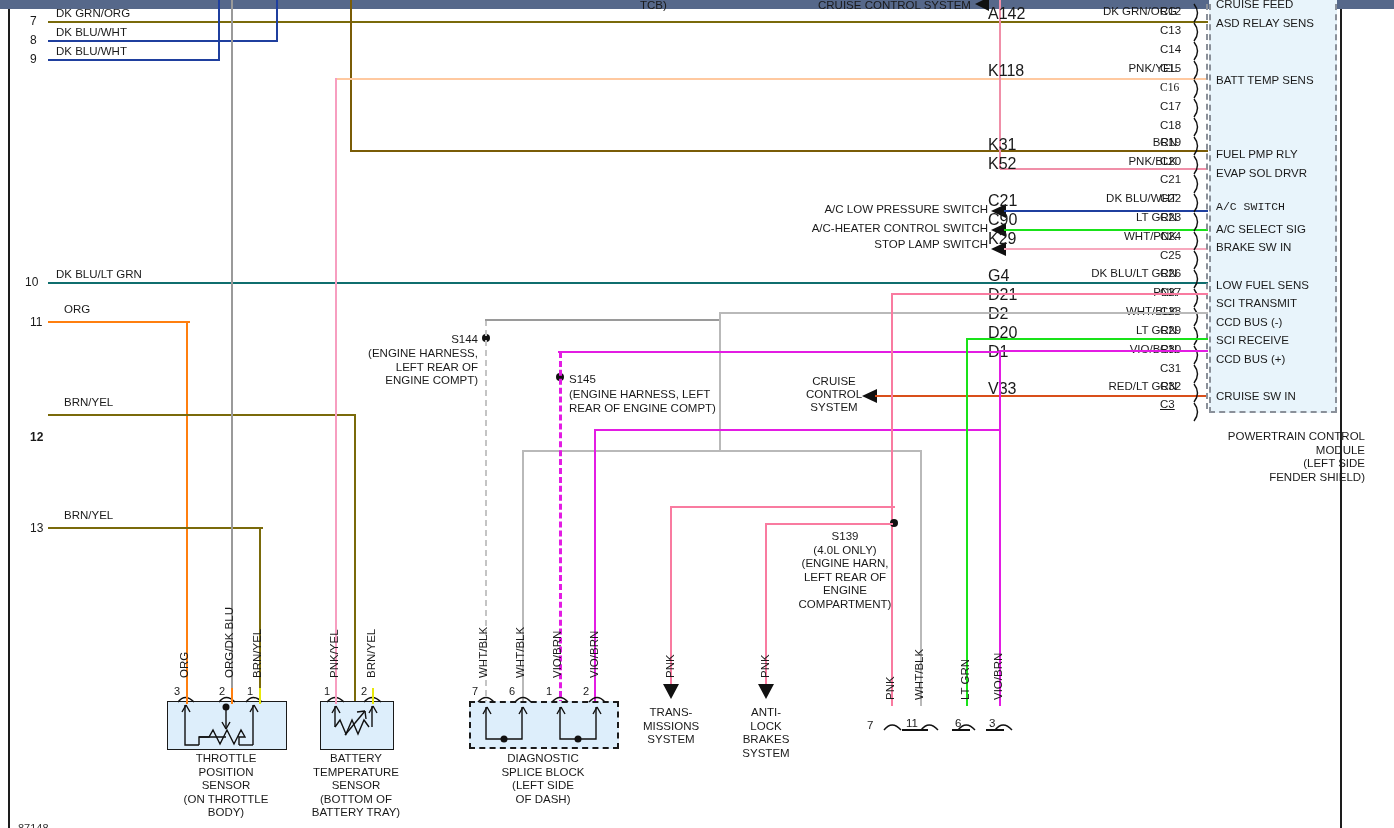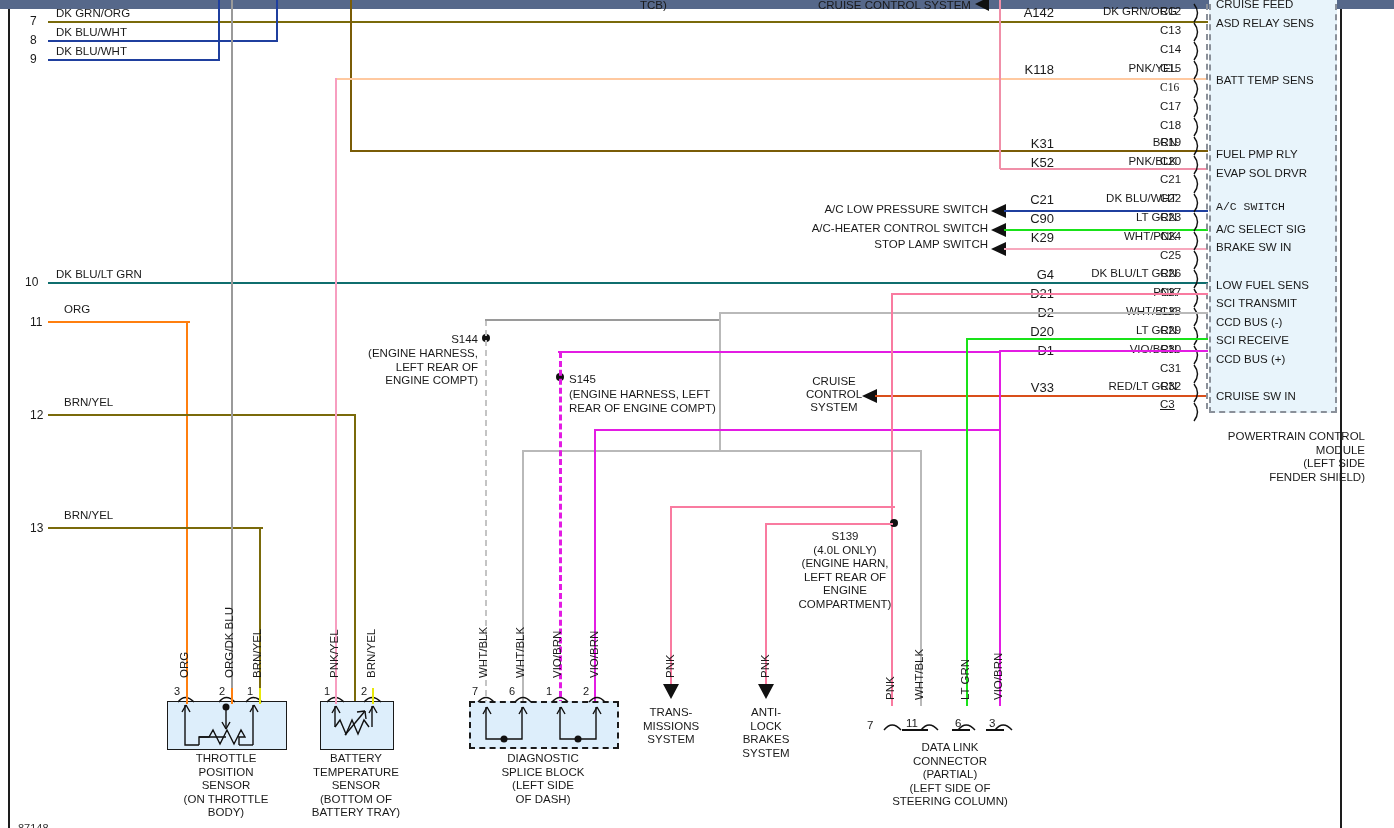--- a/index.html
+++ b/index.html
@@ -17,21 +17,21 @@
   .vtxt{position:absolute;font-size:11.5px;color:#1a1a1a;white-space:nowrap;
         transform-origin:0 0;transform:rotate(-90deg);}
 
   .w{position:absolute;}
   .wh{height:2px;}
   .wv{width:2px;}
 
   .pcmbox{position:absolute;border:2px dashed #8a9099;background:#e8f4fb;}
   .pinlabel{position:absolute;font-size:11.5px;color:#1a1a1a;white-space:nowrap;}
   .pinnum{position:absolute;font-size:11.5px;color:#1a1a1a;white-space:nowrap;text-align:left;}
-  .ccode{position:absolute;font-size:13px;color:#1a1a1a;white-space:nowrap;text-align:right;}
+  .ccode{position:absolute;font-size:16px;color:#1a1a1a;white-space:nowrap;text-align:left;}
   .wcode{position:absolute;font-size:11.5px;color:#1a1a1a;white-space:nowrap;text-align:right;}
 
   .comp{position:absolute;background:#ddeefb;border:1.5px solid #1a1a1a;}
   .comp.dash{border:2px dashed #1a1a1a;}
   .blkdot{position:absolute;width:8px;height:8px;border-radius:50%;background:#111;}
   .udl{text-decoration:underline;}
   svg{position:absolute;overflow:visible;}
 </style>
 </head>
 <body>
@@ -66,21 +66,21 @@
   <div class="num" style="left:25px;top:275px;">10</div>
   <div class="txt" style="left:56px;top:268px;">DK BLU/LT GRN</div>
 
   <div class="w wh" style="left:48px;top:321px;width:142px;background:#ff7f0f;"></div>
   <div class="w wv" style="left:186px;top:321px;height:385px;background:#ff7f0f;"></div>
   <div class="num" style="left:30px;top:315px;">11</div>
   <div class="txt" style="left:64px;top:303px;">ORG</div>
 
   <div class="w wh" style="left:48px;top:414px;width:308px;background:#7a6a0a;"></div>
   <div class="w wv" style="left:354px;top:414px;height:292px;background:#7a6a0a;"></div>
-  <div class="num" style="left:30px;top:408px;">12</div>
+  <div class="num" style="left:30px;top:430px;font-weight:bold;">12</div>
   <div class="txt" style="left:64px;top:396px;">BRN/YEL</div>
 
   <div class="w wh" style="left:48px;top:527px;width:215px;background:#7a6a0a;"></div>
   <div class="w wv" style="left:259px;top:527px;height:179px;background:#7a6a0a;"></div>
   <div class="num" style="left:30px;top:521px;">13</div>
   <div class="txt" style="left:64px;top:509px;">BRN/YEL</div>
 
   <div class="w wv" style="left:231px;top:0px;height:706px;background:#9a9a9a;"></div>
 
   <div class="w wv" style="left:350px;top:0px;height:152px;background:#7a5c07;"></div>
@@ -448,23 +448,16 @@
   <div class="num" style="left:989px;top:717px;font-size:11.5px;">3</div>
   <div style="position:absolute;left:902px;top:729px;width:26px;height:1.5px;background:#111;"></div>
   <div style="position:absolute;left:952px;top:729px;width:18px;height:1.5px;background:#111;"></div>
   <div style="position:absolute;left:986px;top:729px;width:18px;height:1.5px;background:#111;"></div>
 
   <div class="vtxt" style="left:884px;top:700px;">PNK</div>
   <div class="vtxt" style="left:913px;top:700px;">WHT/BLK</div>
   <div class="vtxt" style="left:959px;top:700px;">LT GRN</div>
   <div class="vtxt" style="left:992px;top:700px;">VIO/BRN</div>
 
-  <div class="txt t-ctr" style="left:860px;top:741px;width:180px;line-height:13.5px;">
-    <div>DATA LINK</div>
-    <div>CONNECTOR</div>
-    <div>(PARTIAL)</div>
-    <div>(LEFT SIDE OF</div>
-    <div>STEERING COLUMN)</div>
-  </div>
 
   <div class="txt" style="left:18px;top:822px;font-size:11px;color:#333;">87148</div>
 
 </div>
 
 </body></html>

